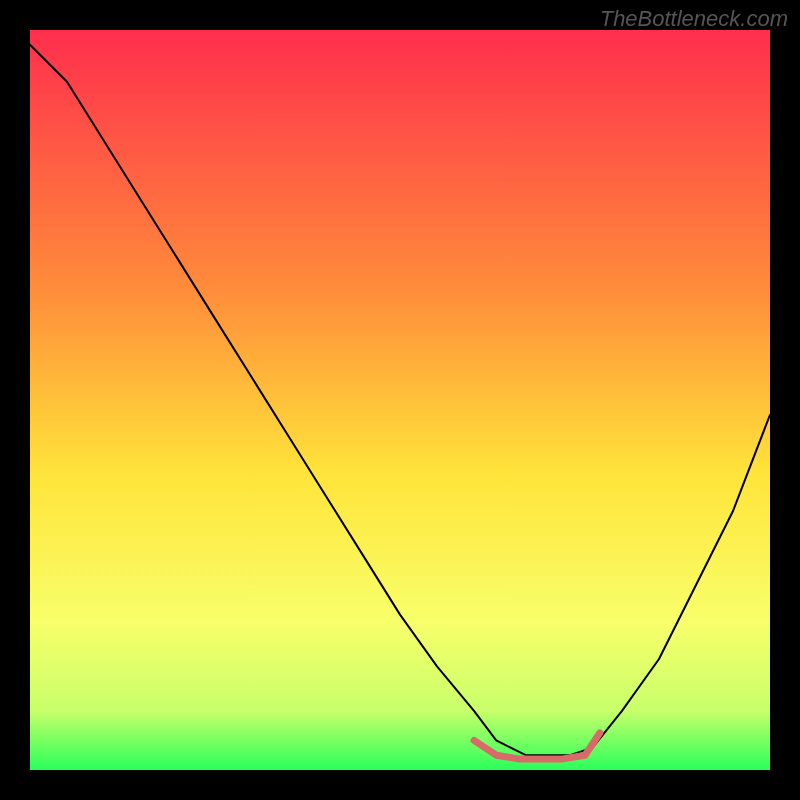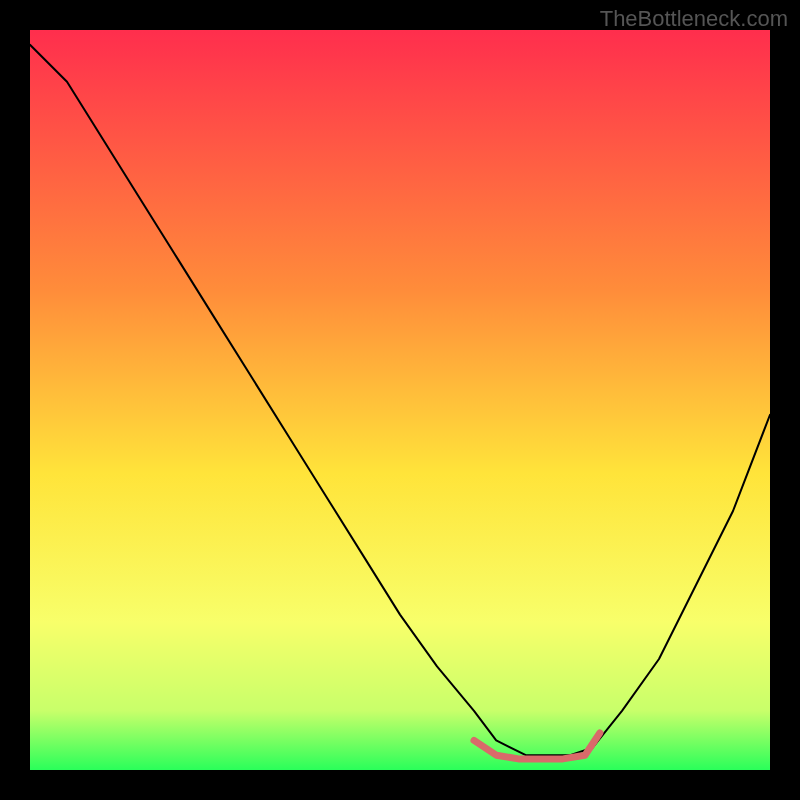--- a/index.html
+++ b/index.html
@@ -12,20 +12,21 @@
     position: relative;
   }
   .watermark {
     position: absolute;
     top: 6px;
     right: 12px;
     color: #555;
     font-size: 22px;
     font-weight: 500;
     z-index: 10;
+    font-style: italic;
   }
   .chart-area {
     position: absolute;
     left: 30px;
     top: 30px;
     width: 740px;
     height: 740px;
     overflow: hidden;
   }
   svg {

